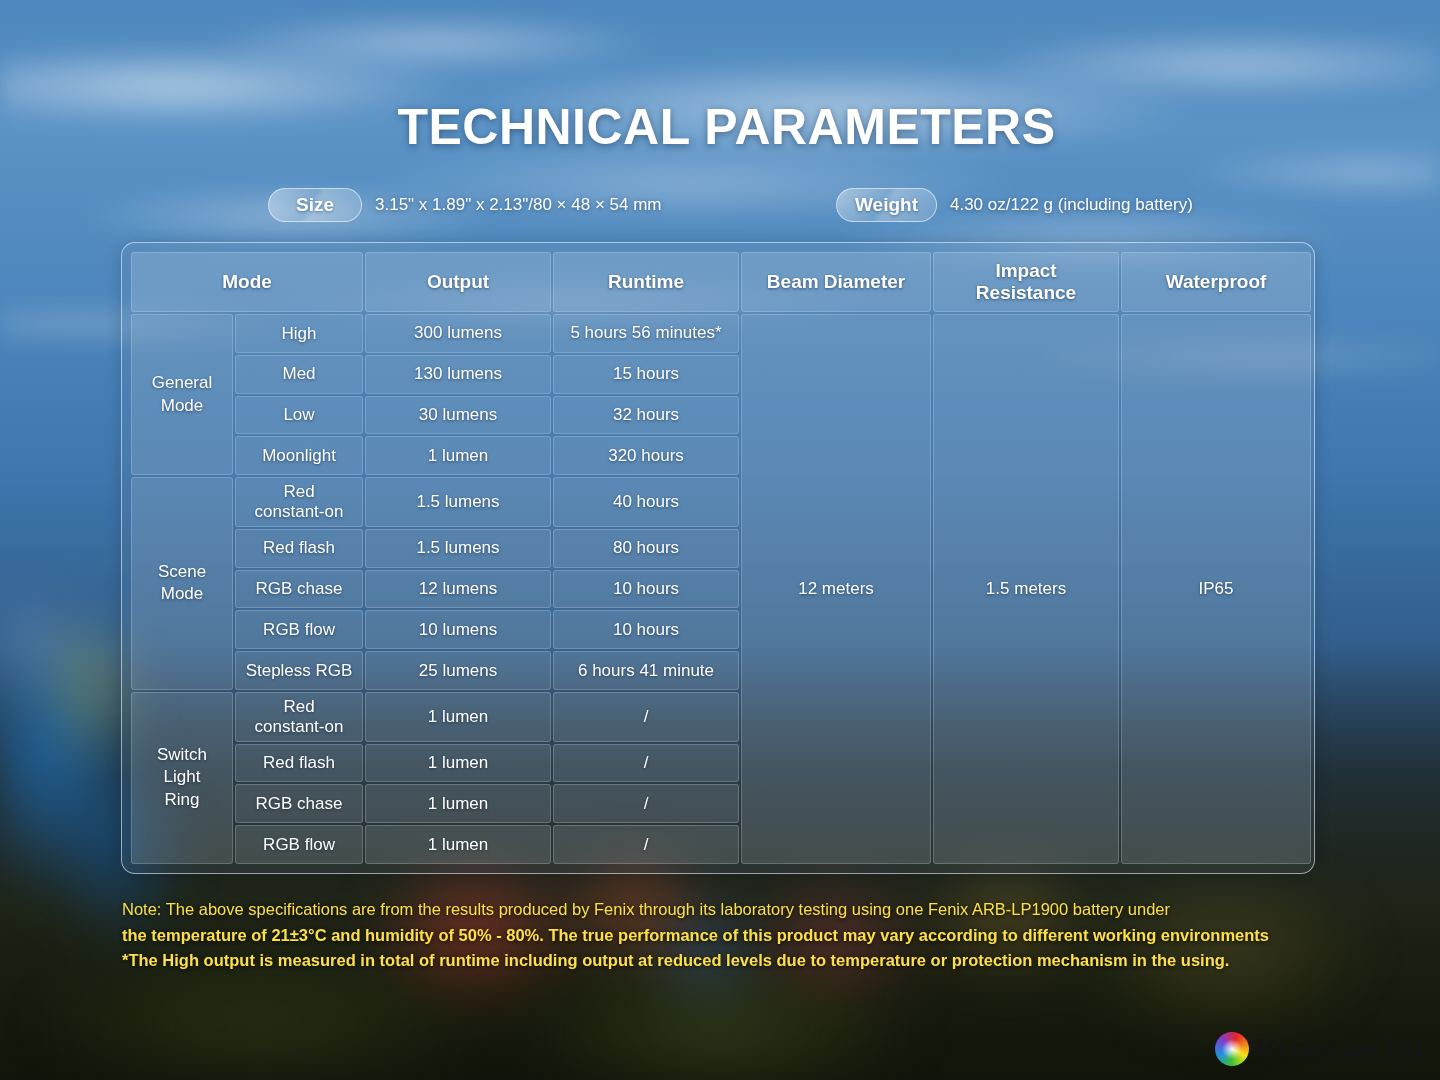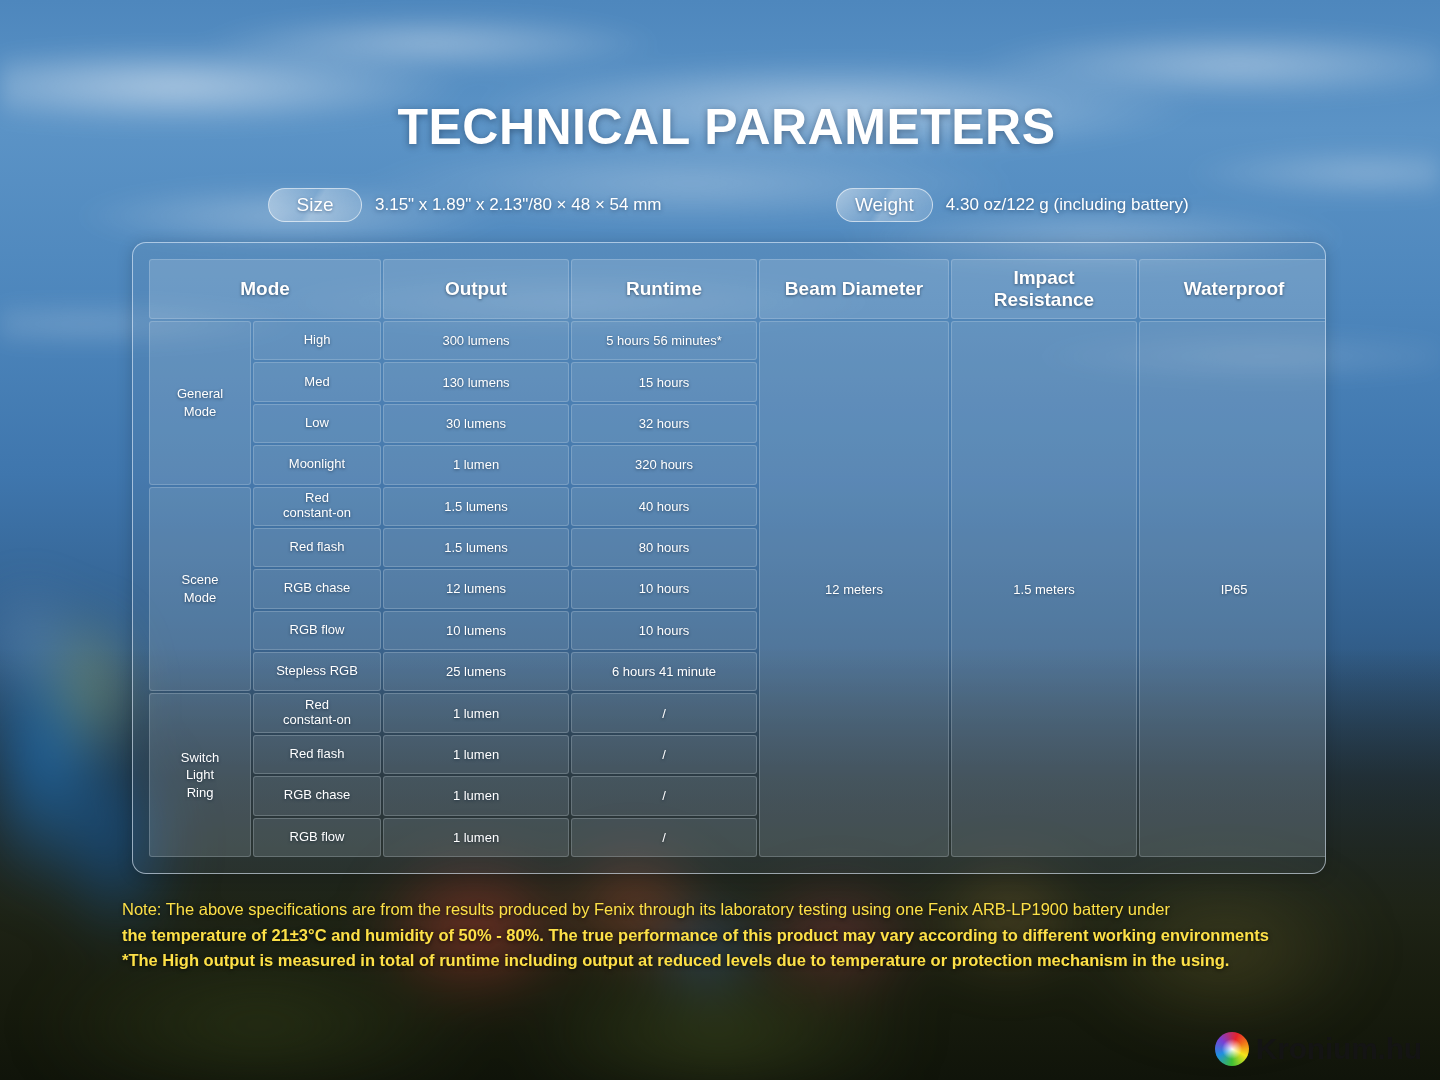--- a/index.html
+++ b/index.html
@@ -111,41 +111,41 @@
   .spec-pill {
     min-width: 94px;
     height: 34px;
     padding: 0 18px;
     border-radius: 17px;
     border: 1px solid rgba(255,255,255,.55);
     background:
       linear-gradient(120deg, rgba(255,255,255,.40) 0%, rgba(255,255,255,.16) 45%,
                               rgba(255,255,255,.30) 52%, rgba(255,255,255,.14) 100%);
     display: flex; align-items: center; justify-content: center;
-    font-size: 19px; font-weight: normal; color: #ffffff;
+    font-size: 19px; font-weight: bold; color: #ffffff;
     text-shadow: 0 1px 3px rgba(20,50,90,.5);
   }
   .spec-value {
     font-size: 17px;
     color: #ffffff;
     text-shadow: 0 1px 4px rgba(15,40,75,.55);
     white-space: nowrap;
   }
 
   
   .table-panel {
     position: absolute;
-    left: 132px;
+    left: 121px;
     top: 242px;
     width: 1194px;
     height: 632px;
     border: 1px solid rgba(225,238,250,.62);
     border-radius: 14px;
     background: rgba(120,145,170,.12);
-    padding: 14px;
+    padding: 7px;
     overflow: hidden;
     box-shadow: 0 2px 16px rgba(0,0,0,.18);
   }
 
   .spec-table {
     width: 100%;
     height: 100%;
     border-collapse: separate;
     border-spacing: 2px;
     table-layout: fixed;
@@ -160,21 +160,21 @@
     text-shadow: 0 1px 3px rgba(10,25,45,.55);
     font-weight: normal;
   }
   .spec-table thead th {
     height: 60px;
     font-size: 19px;
     font-weight: bold;
     background: rgba(205,220,235,.21);
     line-height: 1.15;
   }
-  .spec-table tbody td { height: 32px; font-size: 13px; }
+  .spec-table tbody td { height: 32px; font-size: 17px; }
   .group-cell { font-size: 17px; font-weight: bold; line-height: 1.35; }
   .mode-cell  { font-weight: bold; line-height: 1.15; }
   .merged-cell { font-size: 16.5px; }
 
   
   col.c-group { width: 102px; }
   col.c-mode  { width: 128px; }
   col.c-out   { width: 186px; }
   col.c-run   { width: 186px; }
   col.c-beam  { width: 190px; }

